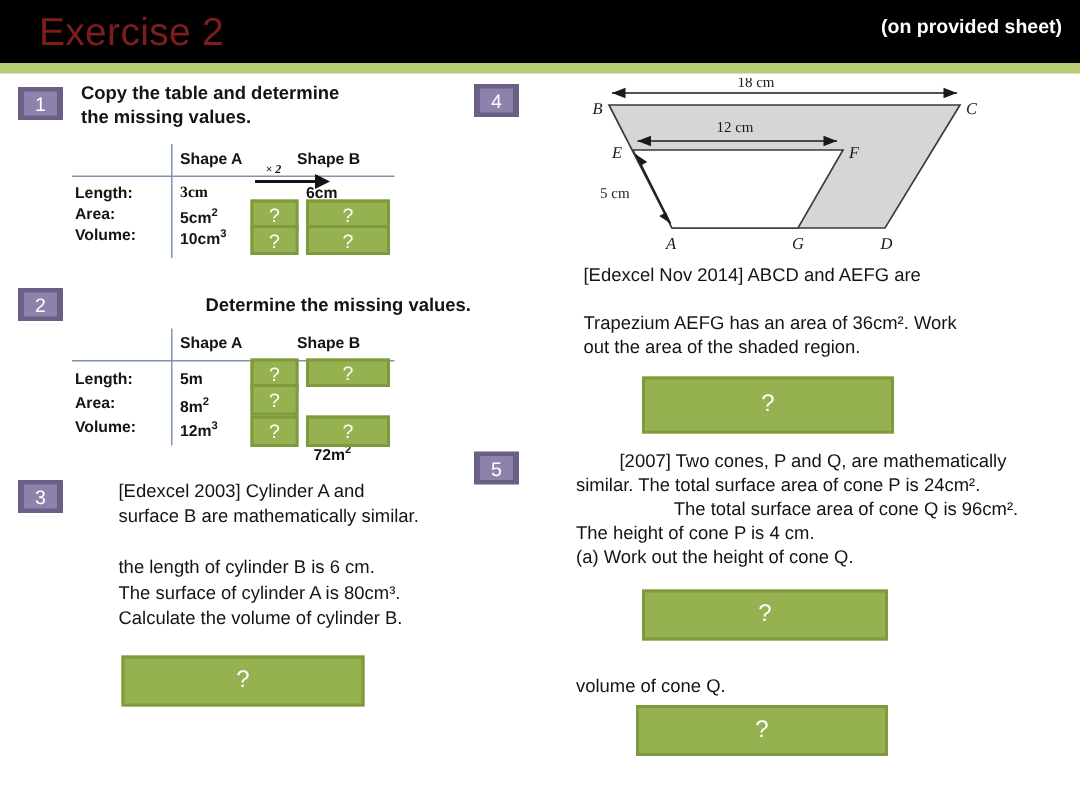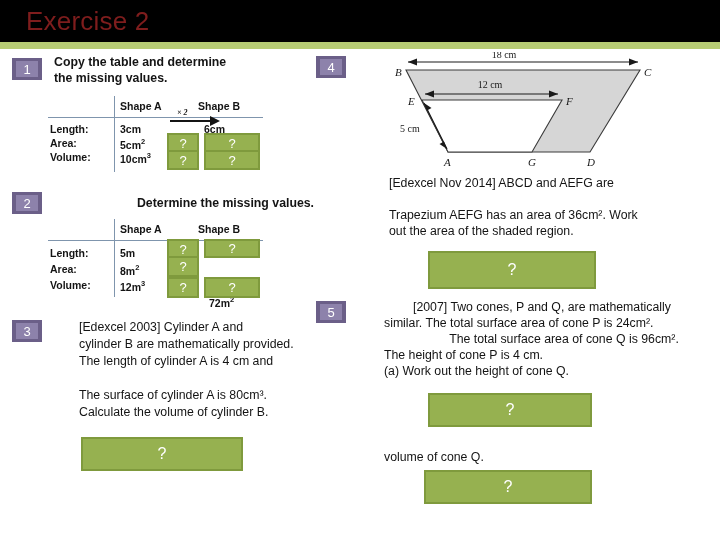--- a/index.html
+++ b/index.html
@@ -71,40 +71,41 @@
   
   .diag{position:absolute;left:378px;top:52px;width:300px;height:120px;}
 </style>
 </head>
 <body>
 
 <div id="slide">
 
   <div class="hdr"></div>
   <div class="hdr-title">Exercise 2</div>
+  <div class="hdr-note">(on provided sheet)</div>
   <div class="hdr-rule"></div>
 
   <div class="badge" style="left:12px;top:58px;">
     <i>1</i>
   </div>
   <div class="txt" style="left:54px;top:71px;width:250px;">the missing values.</div>
   <div class="txt" style="left:54px;top:55px;width:250px;">Copy the table and determine</div>
 
   <div class="tbl" style="left:48px;top:96px;width:215px;height:78px;">
     <div class="vline" style="left:66px;top:0px;height:76px;"></div>
     <div class="hline" style="left:0px;top:21px;width:215px;"></div>
 
     <div class="cellhdr" style="left:72px;top:4px;">Shape A</div>
     <div class="cellhdr" style="left:150px;top:4px;">Shape B</div>
 
     <div class="cell" style="left:2px;top:27px;">Length:</div>
     <div class="cell" style="left:2px;top:41px;">Area:</div>
     <div class="cell" style="left:2px;top:55px;">Volume:</div>
 
-    <div class="cell" style="left:72px;top:27px;">3cm</div>
+    <div class="cell" style="left:72px;top:27px;font-family:Liberation Serif, serif;">3cm</div>
     <div class="cell" style="left:72px;top:41px;"><span>5cm</span><span class="sup">2</span></div>
     <div class="cell" style="left:72px;top:55px;"><span>10cm</span><span class="sup">3</span></div>
 
     <div class="cell" style="left:156px;top:27px;">6cm</div>
   </div>
 
   <div class="arrowwrap" style="left:168px;top:110px;width:52px;height:16px;">
     <div class="lbl" style="left:9px;top:-2px;">× 2</div>
     <svg width="52" height="16" viewBox="0 0 52 16">
       <line x1="2" y1="11" x2="42" y2="11" stroke="#141414" stroke-width="2"></line>
@@ -145,22 +146,22 @@
   <div class="ansbox small" style="left:167px;top:256px;width:32px;height:21px;">?</div>
   <div class="ansbox small" style="left:167px;top:277px;width:32px;height:21px;">?</div>
 
   <div class="ansbox small" style="left:204px;top:239px;width:56px;height:19px;">?</div>
   <div class="ansbox small" style="left:204px;top:277px;width:56px;height:21px;">?</div>
 
   <div class="badge" style="left:12px;top:320px;">
     <i>3</i>
   </div>
   <div class="txt q" style="left:48px;top:320px;width:270px;">[Edexcel 2003] Cylinder A and</div>
-  <div class="txt q" style="left:48px;top:337px;width:275px;">cylinder B are mathematically provided.</div>
-  <div class="txt q" style="left:48px;top:354px;width:275px;">The length of cylinder A is 4 cm and</div>
+  <div class="txt q" style="left:48px;top:337px;width:275px;">surface B are mathematically similar.</div>
+  <div class="txt q" style="left:48px;top:371px;width:275px;">the length of cylinder B is 6 cm.</div>
   <div class="txt q" style="left:48px;top:388px;width:275px;">The surface of cylinder A is 80cm³.</div>
   <div class="txt q" style="left:48px;top:405px;width:275px;">Calculate the volume of cylinder B.</div>
   <div class="ansbox big" style="left:81px;top:437px;width:162px;height:34px;">?</div>
 
   <div class="badge" style="left:316px;top:56px;">
     <i>4</i>
   </div>
 
   <div class="diag">
     <svg width="300" height="120" viewBox="0 0 300 120">

